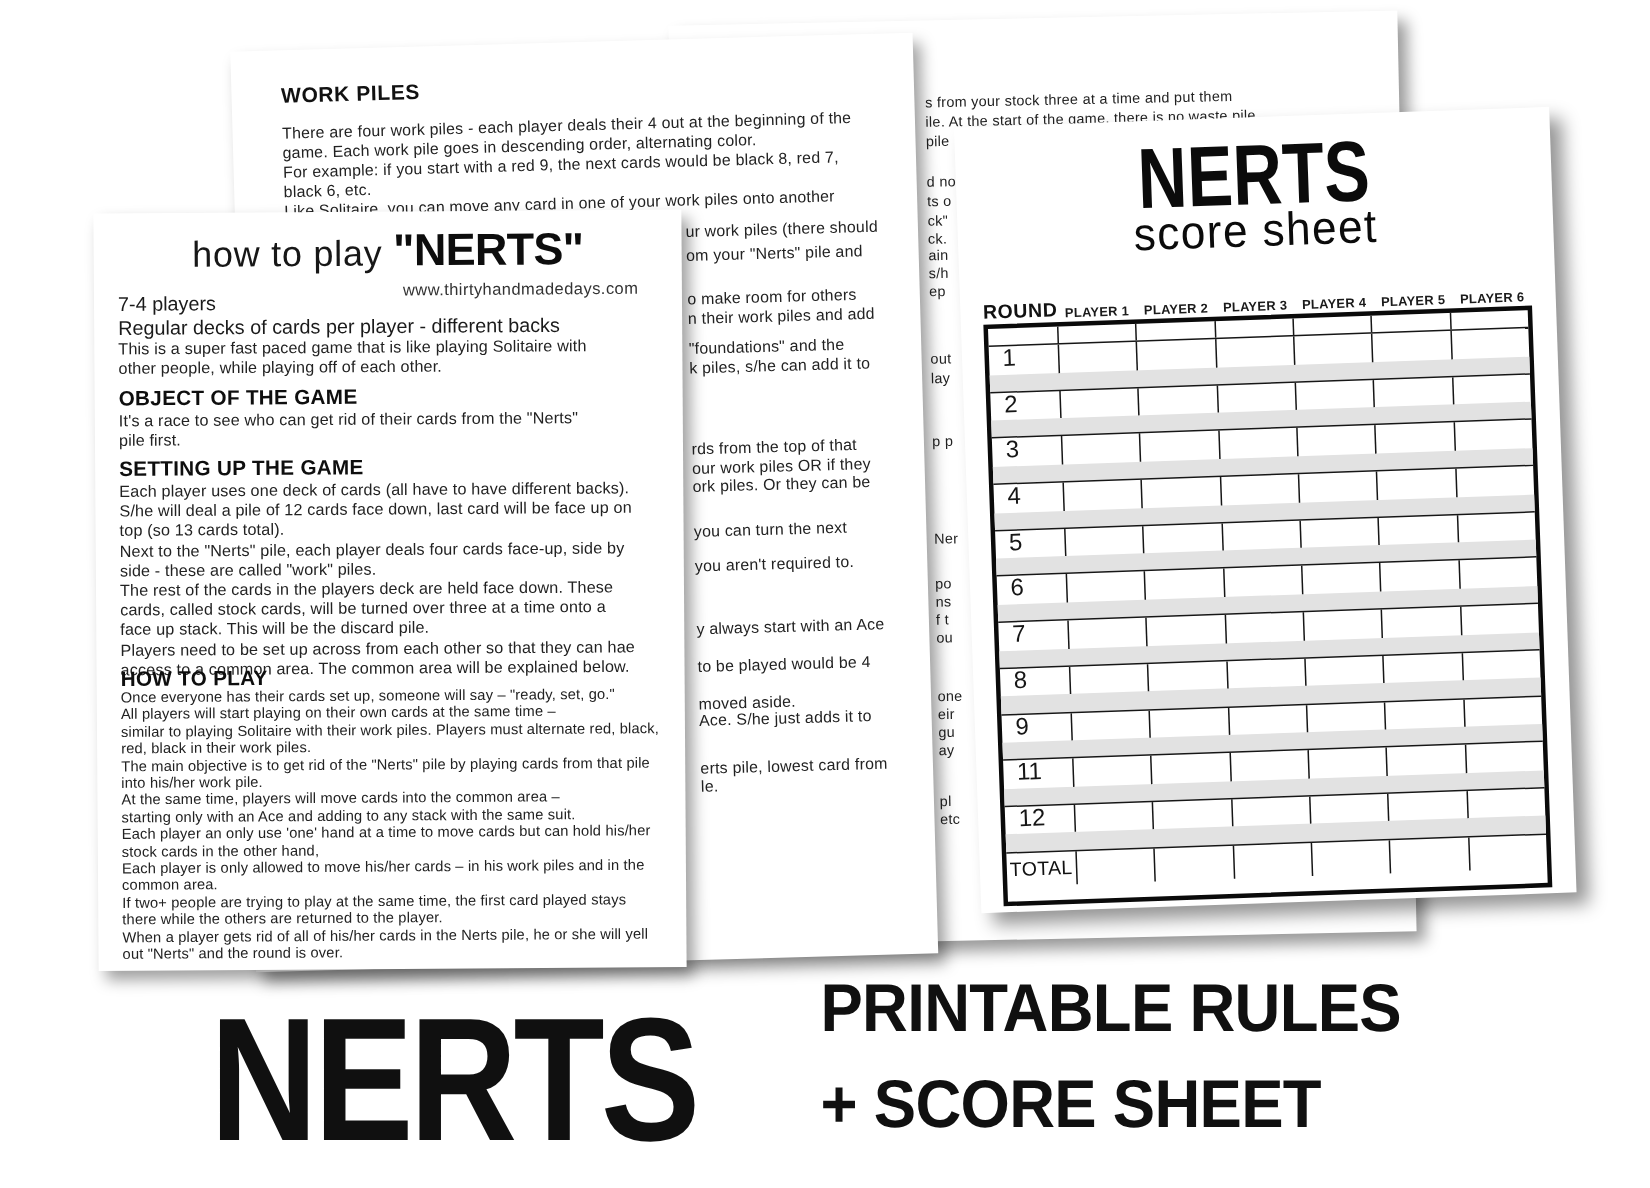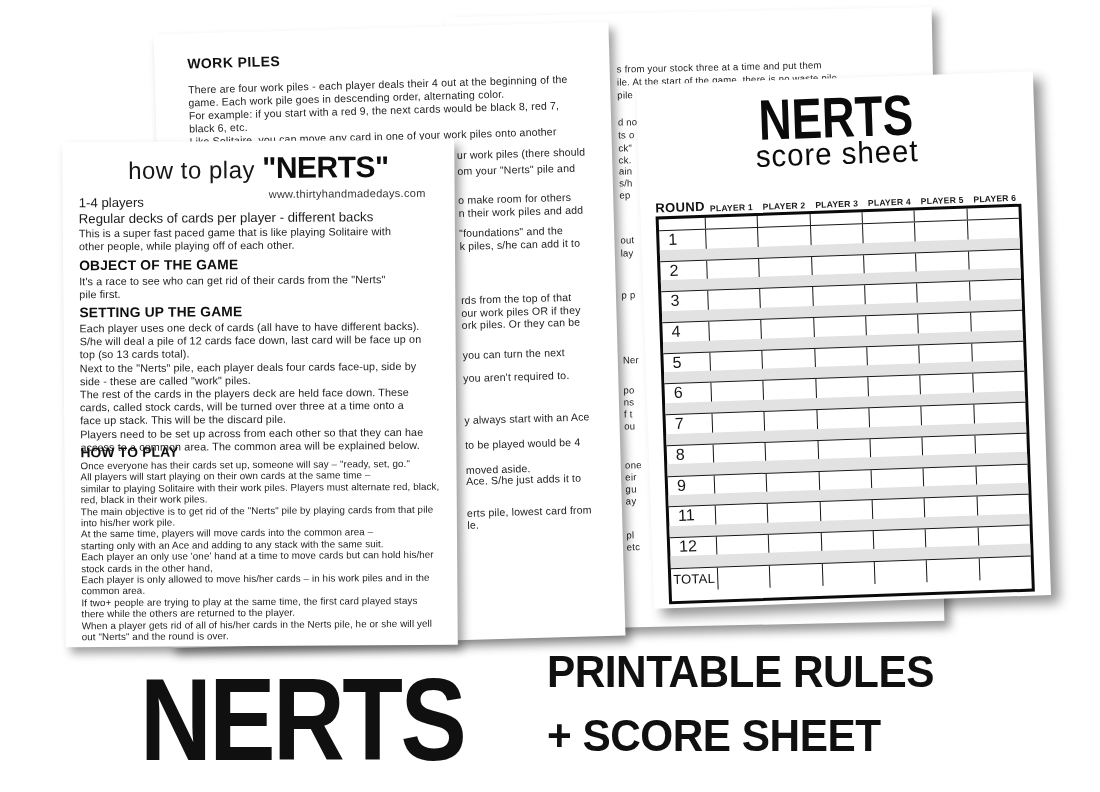--- a/index.html
+++ b/index.html
@@ -142,21 +142,21 @@
         <div class="wp-frag" style="top: 481px;">erts pile, lowest card from</div>
         <div class="wp-frag" style="top: 493px;">le.</div>
       </div>
   </div>
 
   <div class="page rules">
     <div class="rp-heading">
       <span class="rp-h1">how to play </span><span class="rp-h2">"NERTS"</span>
     </div>
     <div class="rp-site">www.thirtyhandmadedays.com</div>
-    <div class="rp-players">1-4 players</div>
+    <div class="rp-players">7-4 players</div>
     <div class="rp-decks">Regular decks of cards per player - different backs</div>
     <div class="rp-block rp-intro">
 
     <div class="rp-line">This is a super fast paced game that is like playing Solitaire with</div>
         <div class="rp-line">other people, while playing off of each other.</div>
       </div>
     <div class="rp-sec-h rp-objh">OBJECT OF THE GAME</div>
     <div class="rp-block rp-obj">
 
     <div class="rp-line">It's a race to see who can get rid of their cards from the "Nerts"</div>

